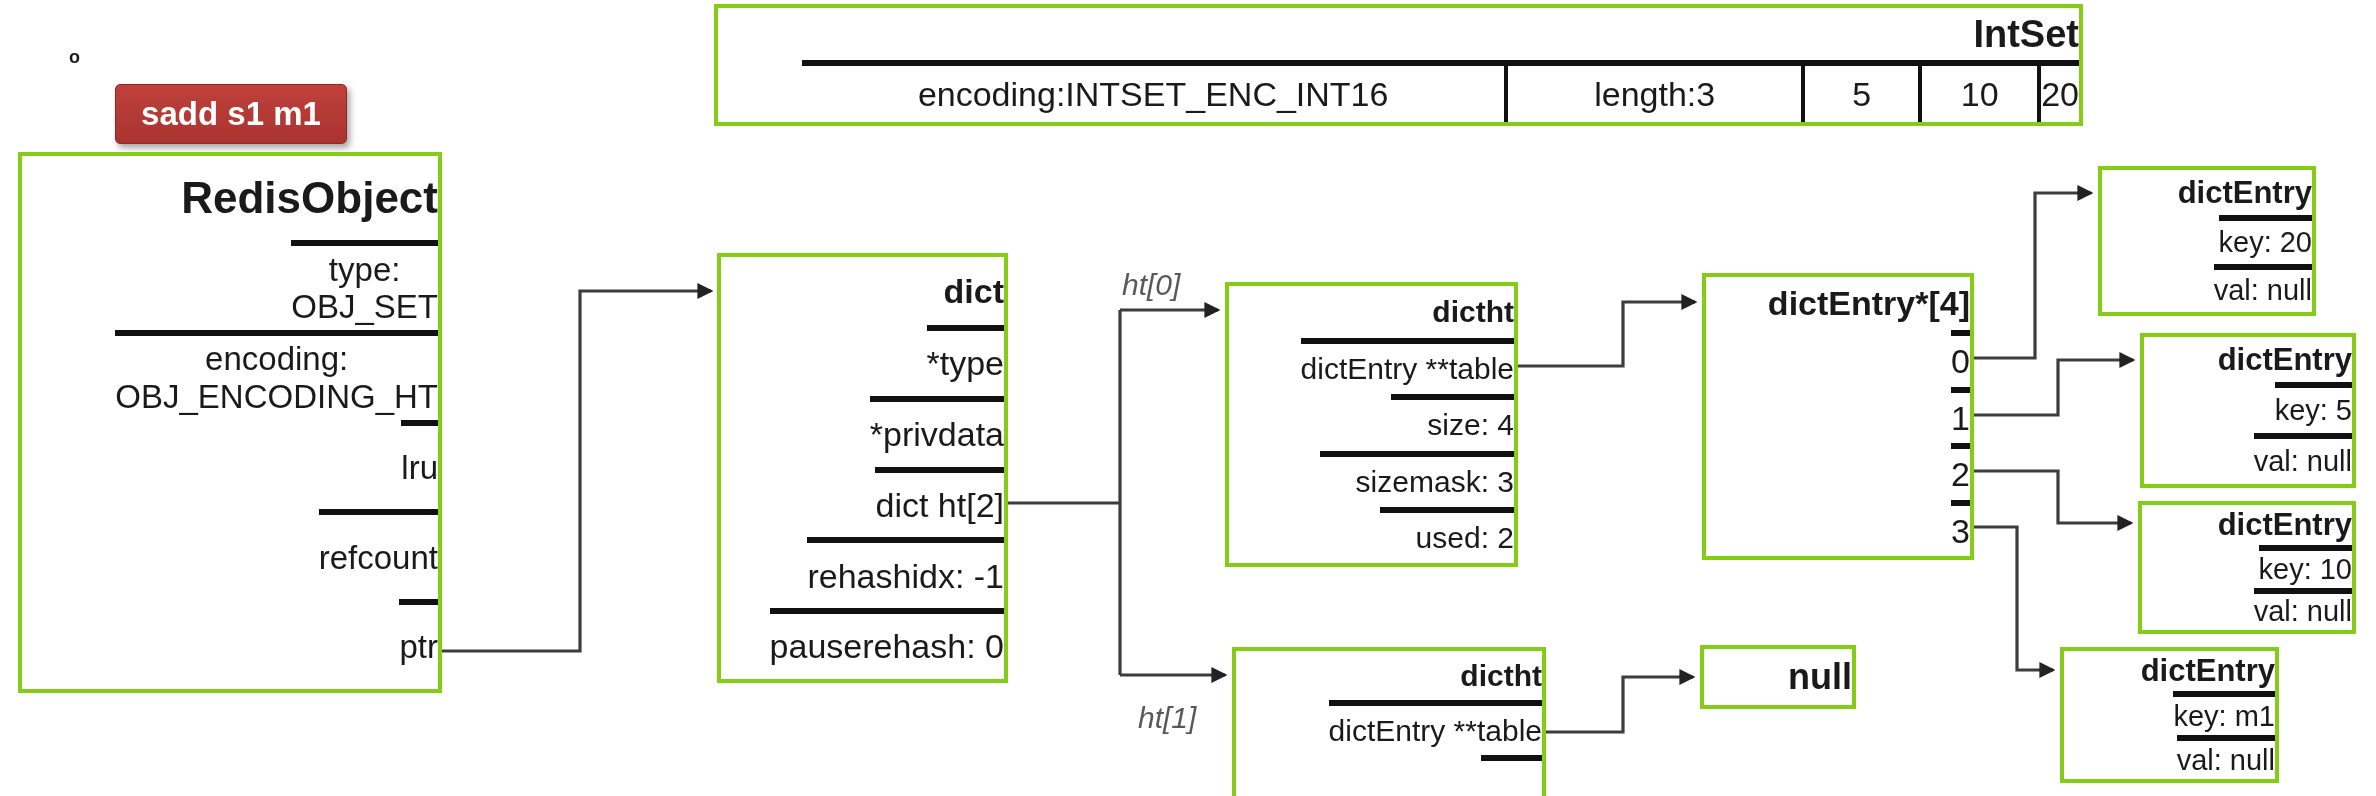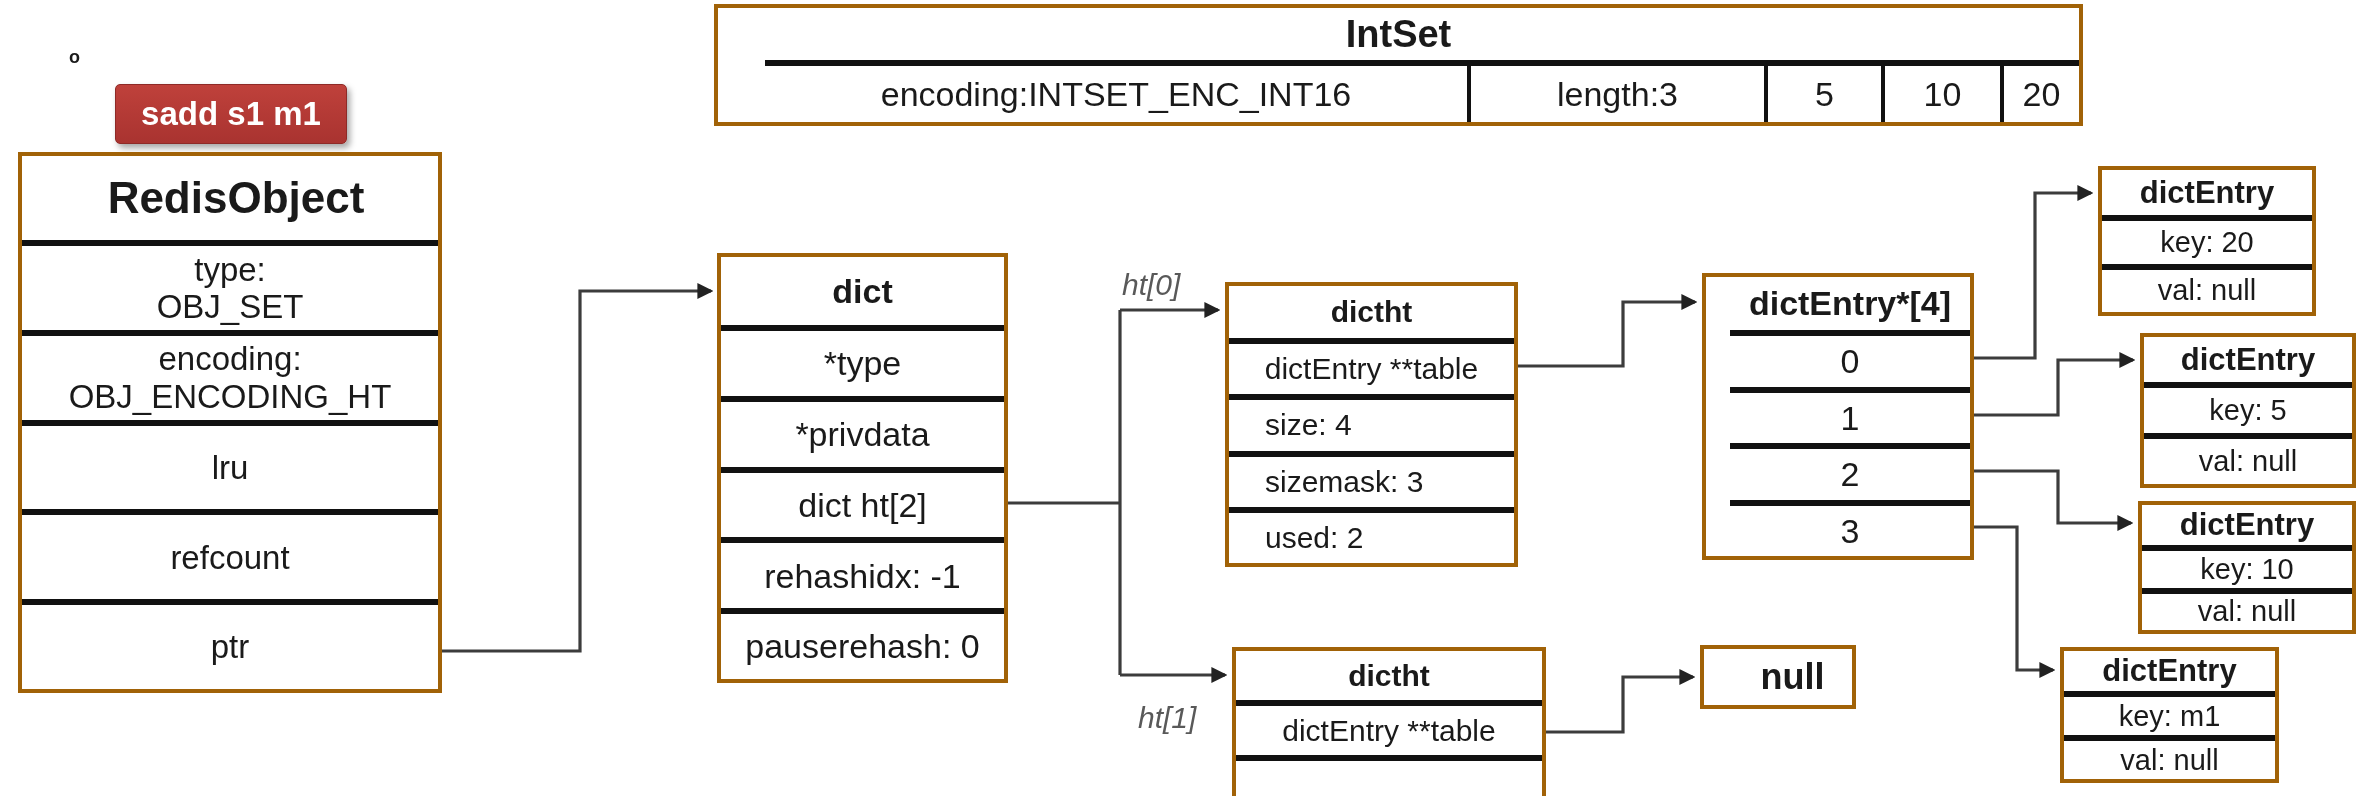--- a/index.html
+++ b/index.html
@@ -7,21 +7,21 @@
     position:relative; width:2376px; height:796px; overflow:hidden;
     background:#ffffff;
     font-family:"Liberation Sans","DejaVu Sans",sans-serif;
     color:#1a1a1a;
   }
   .wires { position:absolute; left:0; top:0; z-index:1; pointer-events:none; }
   .wire { fill:none; stroke:#3c3c3c; stroke-width:3.2px; }
 
   .struct {
     position:absolute; z-index:2; display:flex; flex-direction:column;
-    background:#ffffff; border:4px solid #a16207; box-sizing:border-box;
+    background:#ffffff; border:4px solid #84cc16; box-sizing:border-box;align-items:flex-end;
   }
   .cell {
     flex:1; display:flex; align-items:center; justify-content:center;
     text-align:center; font-size:33px; line-height:1.13; white-space:pre-line;
   }
   .cell + .cell, .irow { border-top:6px solid #111111; }
   .hdr { font-weight:bold; }
   .left { justify-content:flex-start; text-align:left; padding-left:36px; }
 
   

